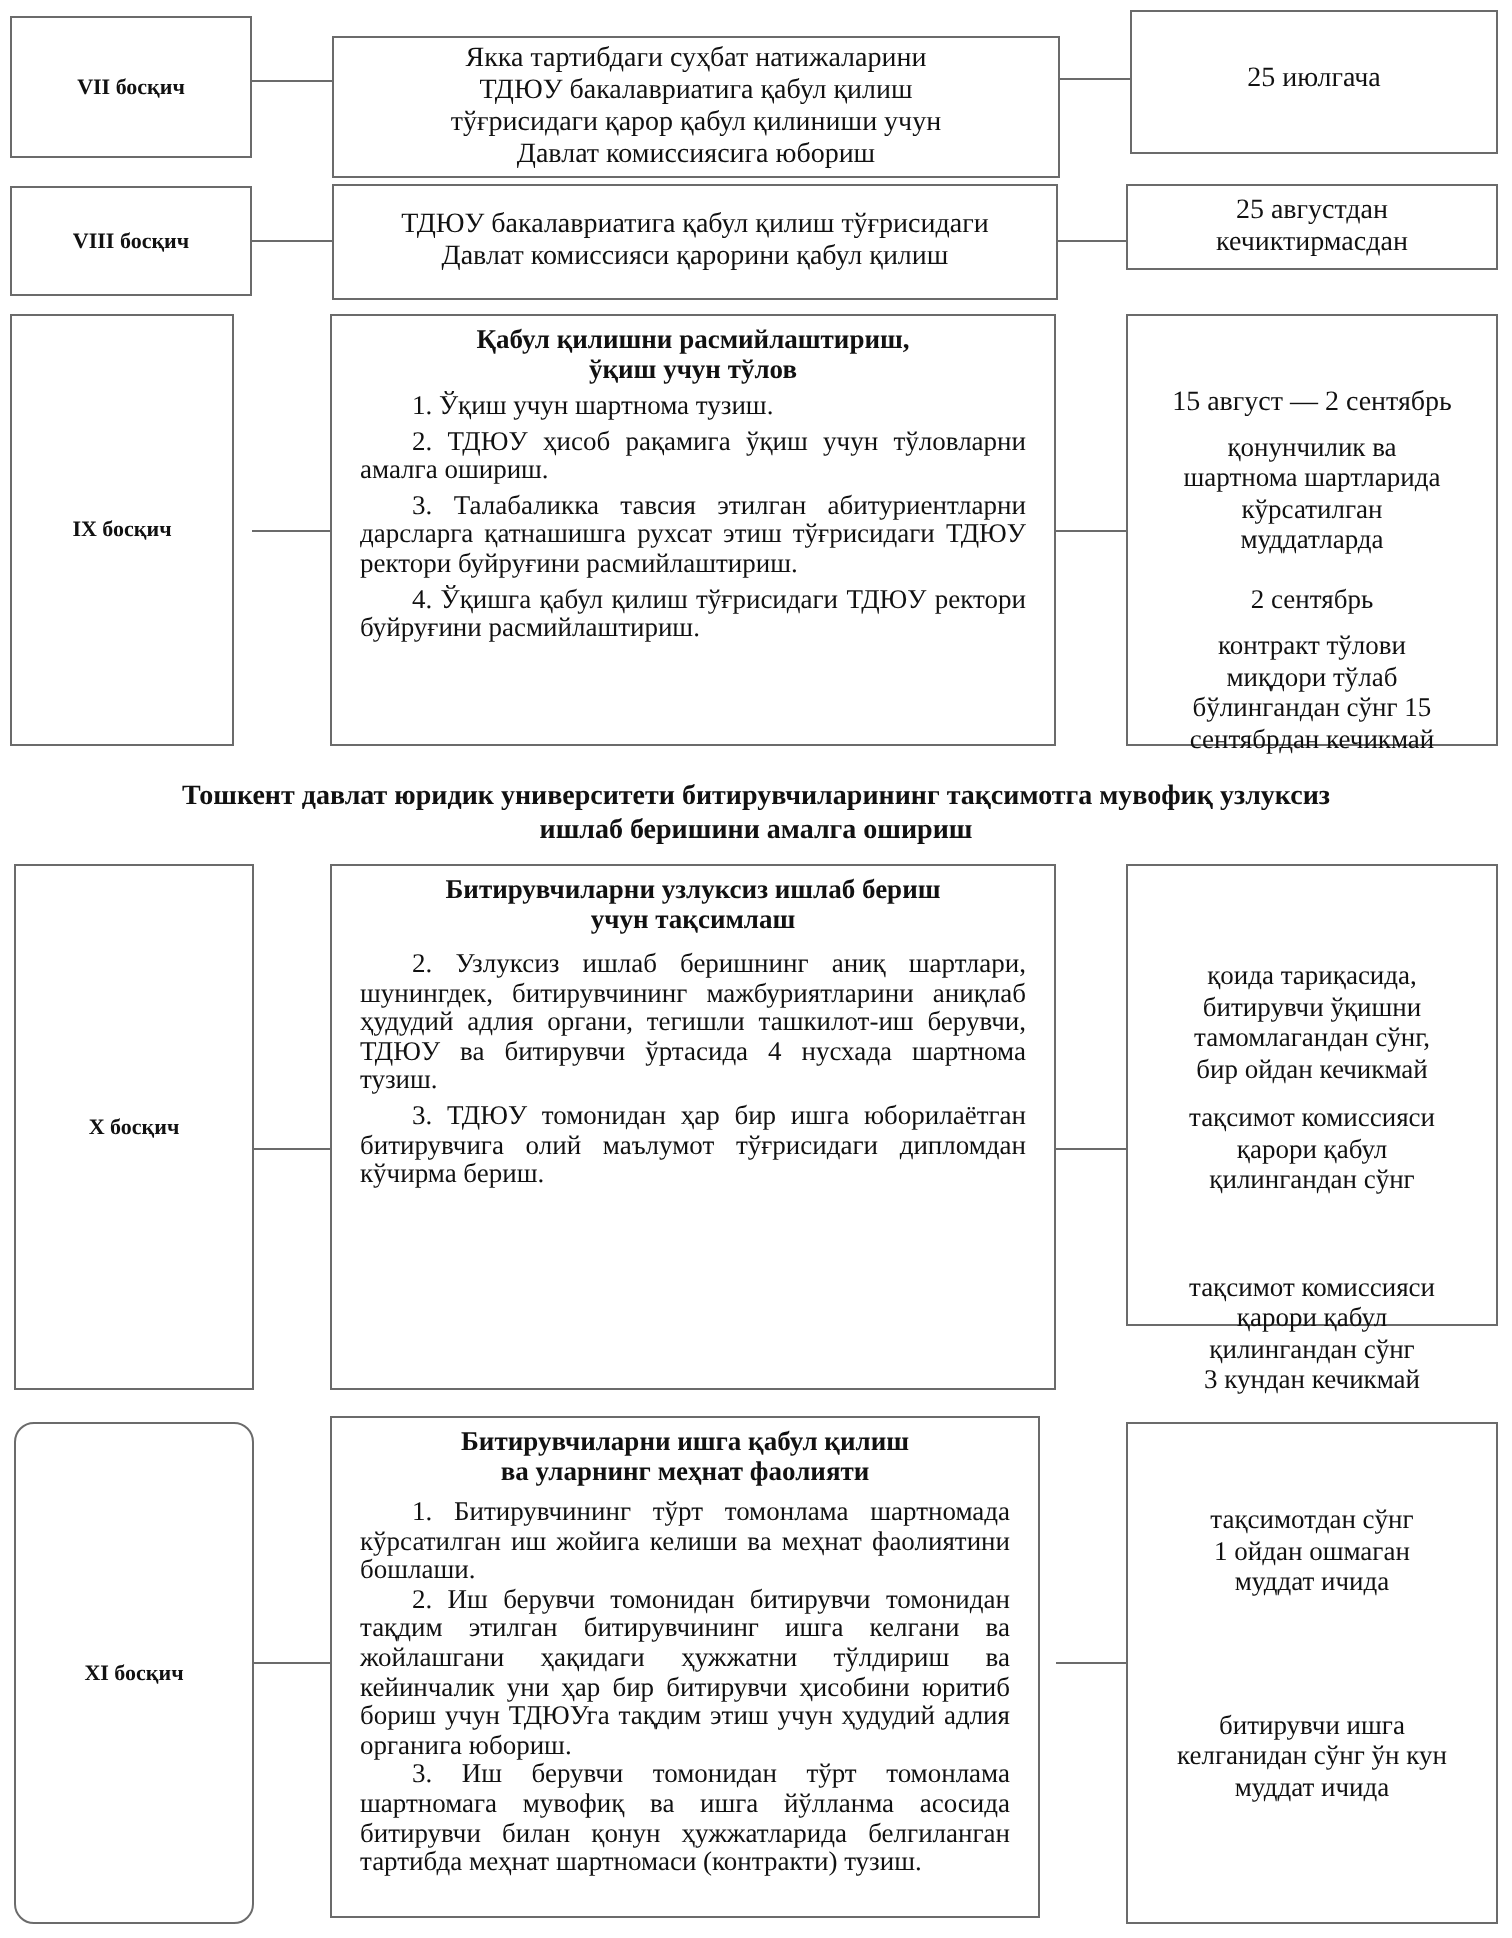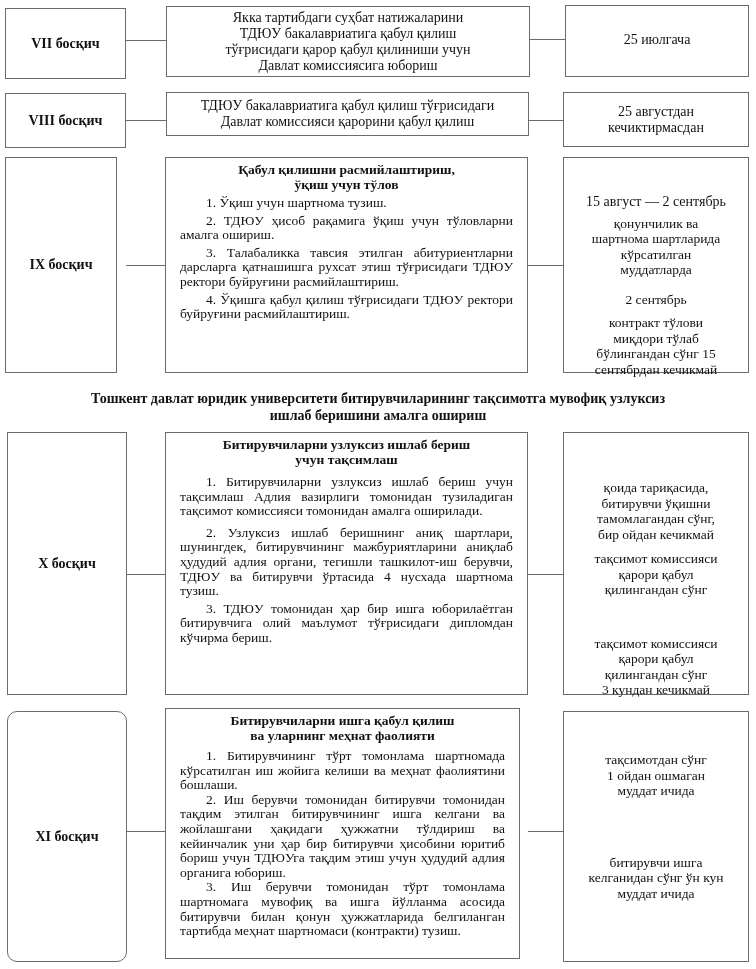--- a/index.html
+++ b/index.html
@@ -1,59 +1,59 @@
 <!DOCTYPE html>
 <html><head>
 <meta charset="utf-8">
 <style>
   html, body { margin:0; padding:0; background:#ffffff; }
   body { width:756px; height:969px; position:relative; overflow:hidden;
          font-family:"Liberation Serif","DejaVu Serif",serif; color:#111; }
   .box { position:absolute; border:1.5px solid #6b6b6b; box-sizing:border-box; background:#fff; }
   .stage { display:flex; align-items:center; justify-content:center;
-           font-weight:bold; font-size:14px; }
+           font-weight:bold; font-size:11px; }
   .center { display:flex; flex-direction:column; align-items:center; justify-content:center;
             text-align:center; font-size:14px; line-height:16px; }
   .line { position:absolute; height:1px; background:#6b6b6b; }
   .mid { padding:4px 14px 4px 14px; font-size:13.5px; line-height:14.6px; }
   .mid .head { text-align:center; font-weight:bold; font-size:13.5px; line-height:15px; margin-bottom:4px; }
   .mid .item { text-align:justify; text-indent:26px; margin-bottom:3px; }
   .right { display:flex; flex-direction:column; align-items:center; text-align:center;
            font-size:13.5px; line-height:15.5px; padding:0 6px; }
   .title { position:absolute; left:0; width:756px; text-align:center; font-weight:bold;
            font-size:14px; line-height:17px; }
 </style>
 </head>
 <body>
 
 <div class="box stage" style="left:5px;top:8px;width:121px;height:71px;">
   <span>VII босқич</span>
 </div>
 <div class="line" style="left:126px;top:40px;width:40px;"></div>
-<div class="box center" style="left:166px;top:6px;width:364px;height:71px;">
+<div class="box center" style="left:166px;top:18px;width:364px;height:71px;">
   <div>Якка тартибдаги суҳбат натижаларини</div>
   <div>ТДЮУ бакалавриатига қабул қилиш</div>
   <div>тўғрисидаги қарор қабул қилиниши учун</div>
   <div>Давлат комиссиясига юбориш</div>
 </div>
 <div class="line" style="left:530px;top:39px;width:35px;"></div>
 <div class="box center" style="left:565px;top:5px;width:184px;height:72px;justify-content:flex-start;padding-top:26px;">
   <div>25 июлгача</div>
 </div>
 
 <div class="box stage" style="left:5px;top:93px;width:121px;height:55px;">
   <span>VIII босқич</span>
 </div>
 <div class="line" style="left:126px;top:120px;width:40px;"></div>
-<div class="box center" style="left:166px;top:92px;width:363px;height:44px;">
+<div class="box center" style="left:166px;top:92px;width:363px;height:58px;">
   <div>ТДЮУ бакалавриатига қабул қилиш тўғрисидаги</div>
   <div>Давлат комиссияси қарорини қабул қилиш</div>
 </div>
 <div class="line" style="left:529px;top:120px;width:34px;"></div>
-<div class="box center" style="left:563px;top:92px;width:186px;height:55px;">
+<div class="box center" style="left:563px;top:92px;width:186px;height:43px;">
   <div>25 августдан</div>
   <div>кечиктирмасдан</div>
 </div>
 
 <div class="box stage" style="left:5px;top:157px;width:112px;height:216px;">
   <span>IX босқич</span>
 </div>
 <div class="line" style="left:126px;top:265px;width:39px;"></div>
 <div class="box mid" style="left:165px;top:157px;width:363px;height:216px;">
   <div class="head">
@@ -94,26 +94,25 @@
 
 <div class="box stage" style="left:7px;top:432px;width:120px;height:263px;">
   <span>X босқич</span>
 </div>
 <div class="line" style="left:127px;top:574px;width:38px;"></div>
 <div class="box mid" style="left:165px;top:432px;width:363px;height:263px;">
   <div class="head" style="margin-bottom:8px;">
     <div>Битирувчиларни узлуксиз ишлаб бериш</div>
     <div>учун тақсимлаш</div>
   </div>
-  <div class="item" style="margin-bottom:7px;">1. Битирувчиларни узлуксиз ишлаб бериш учун тақсимлаш Адлия вазирлиги томонидан тузиладиган тақсимот комиссияси томонидан амалга оширилади.</div>
   <div class="item">2. Узлуксиз ишлаб беришнинг аниқ шартлари, шунингдек, битирувчининг мажбуриятларини аниқлаб ҳудудий адлия органи, тегишли ташкилот-иш берувчи, ТДЮУ ва битирувчи ўртасида 4 нусхада шартнома тузиш.</div>
   <div class="item">3. ТДЮУ томонидан ҳар бир ишга юборилаётган битирувчига олий маълумот тўғрисидаги дипломдан кўчирма бериш.</div>
 </div>
 <div class="line" style="left:528px;top:574px;width:35px;"></div>
-<div class="box right" style="left:563px;top:432px;width:186px;height:263px;padding-top:47px;">
+<div class="box right" style="left:563px;top:432px;width:186px;height:231px;padding-top:47px;">
   <div style="margin-bottom:9px;">
     <div>қоида тариқасида,</div>
     <div>битирувчи ўқишни</div>
     <div>тамомлагандан сўнг,</div>
     <div>бир ойдан кечикмай</div>
   </div>
   <div style="margin-bottom:38px;">
     <div>тақсимот комиссияси</div>
     <div>қарори қабул</div>
     <div>қилингандан сўнг</div>

